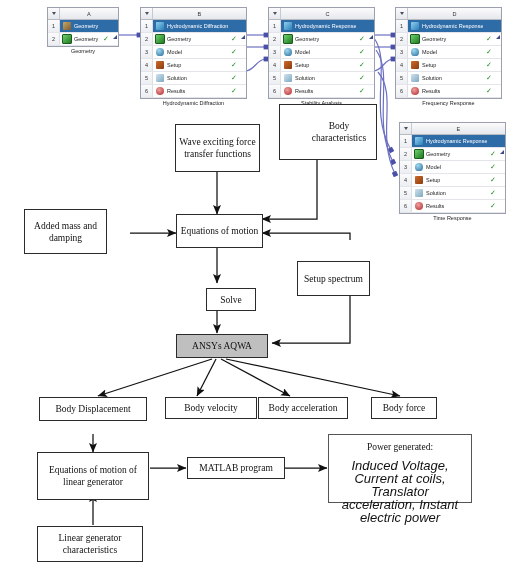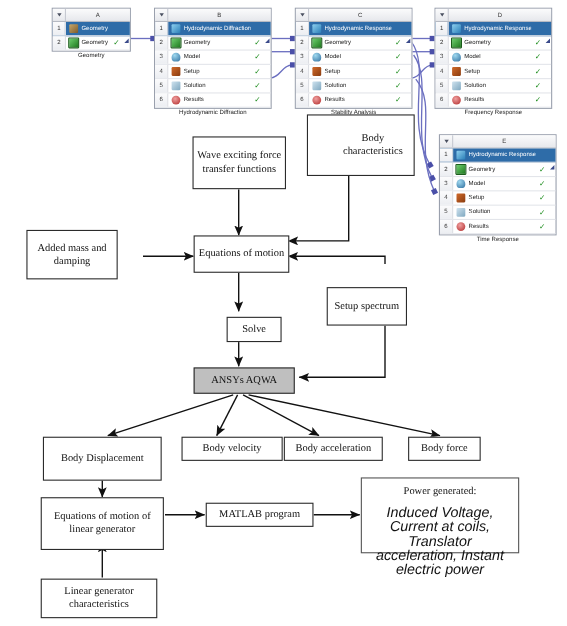--- a/index.html
+++ b/index.html
@@ -437,21 +437,21 @@
   <div class="box" style="left:24px;top:209px;width:83px;height:45px;">Added mass and damping</div>
 
   <div class="box" style="left:176px;top:214px;width:87px;height:34px;">Equations of motion</div>
 
   <div class="box" style="left:297px;top:261px;width:73px;height:35px;">Setup spectrum</div>
 
   <div class="box" style="left:185px;top:288px;width:50px;height:23px;margin-left:21px;">Solve</div>
 
   <div class="box gray" style="left:176px;top:334px;width:92px;height:24px;">ANSYs AQWA</div>
 
-  <div class="box" style="left:39px;top:397px;width:108px;height:40px;">Body Displacement</div>
+  <div class="box" style="left:39px;top:397px;width:108px;height:24px;">Body Displacement</div>
 
   <div class="box" style="left:165px;top:397px;width:92px;height:22px;">Body velocity</div>
 
   <div class="box" style="left:258px;top:397px;width:90px;height:22px;">Body acceleration</div>
 
   <div class="box" style="left:371px;top:397px;width:66px;height:22px;">Body force</div>
 
   <div class="box" style="left:37px;top:452px;width:112px;height:48px;">Equations of motion of linear generator</div>
 
   <div class="box" style="left:187px;top:457px;width:98px;height:22px;">MATLAB program</div>

